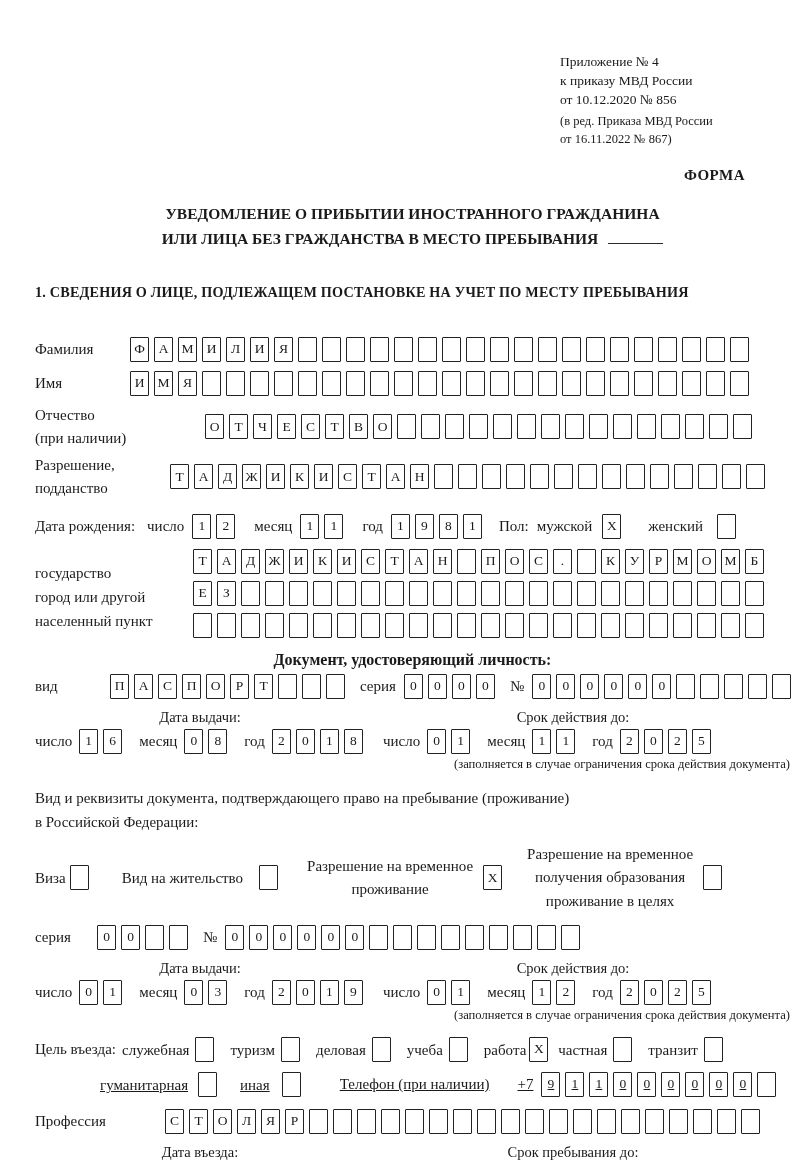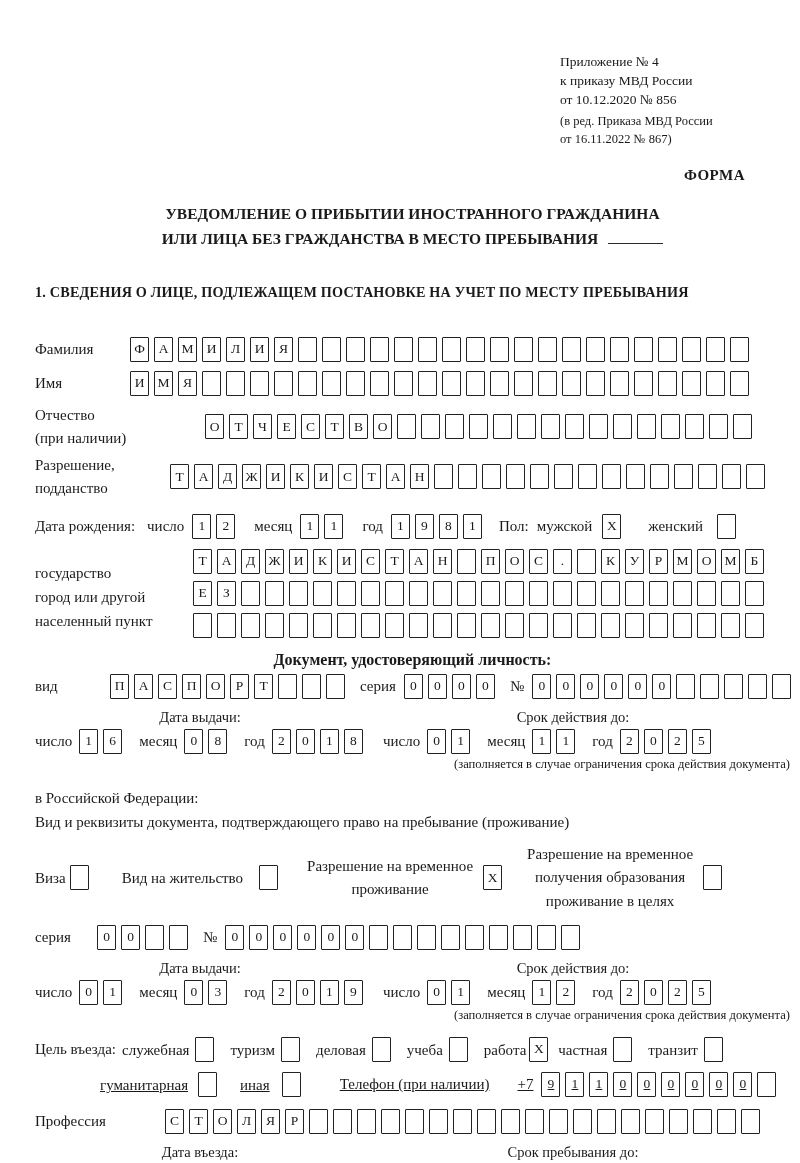--- a/index.html
+++ b/index.html
@@ -408,22 +408,22 @@
             <span class="box">0</span>
             <span class="box">2</span>
             <span class="box">5</span>
           </span>
       </div>
       <div class="note">(заполняется в случае ограничения срока действия документа)</div>
     </div>
   </div>
 
   <div class="req-text">
+    <div>Вид и реквизиты документа, подтверждающего право на пребывание (проживание)</div>
     <div>в Российской Федерации:</div>
-    <div>Вид и реквизиты документа, подтверждающего право на пребывание (проживание)</div>
   </div>
 
   <div class="row permit-row">
     <span class="lbl">Виза</span>
     <span class="cbox" style="margin-left:4px">
         <span class="box"></span>
       </span>
     <span class="lbl ml28">Вид на жительство</span>
     <span class="cbox" style="margin-left:16px">
         <span class="box"></span>

